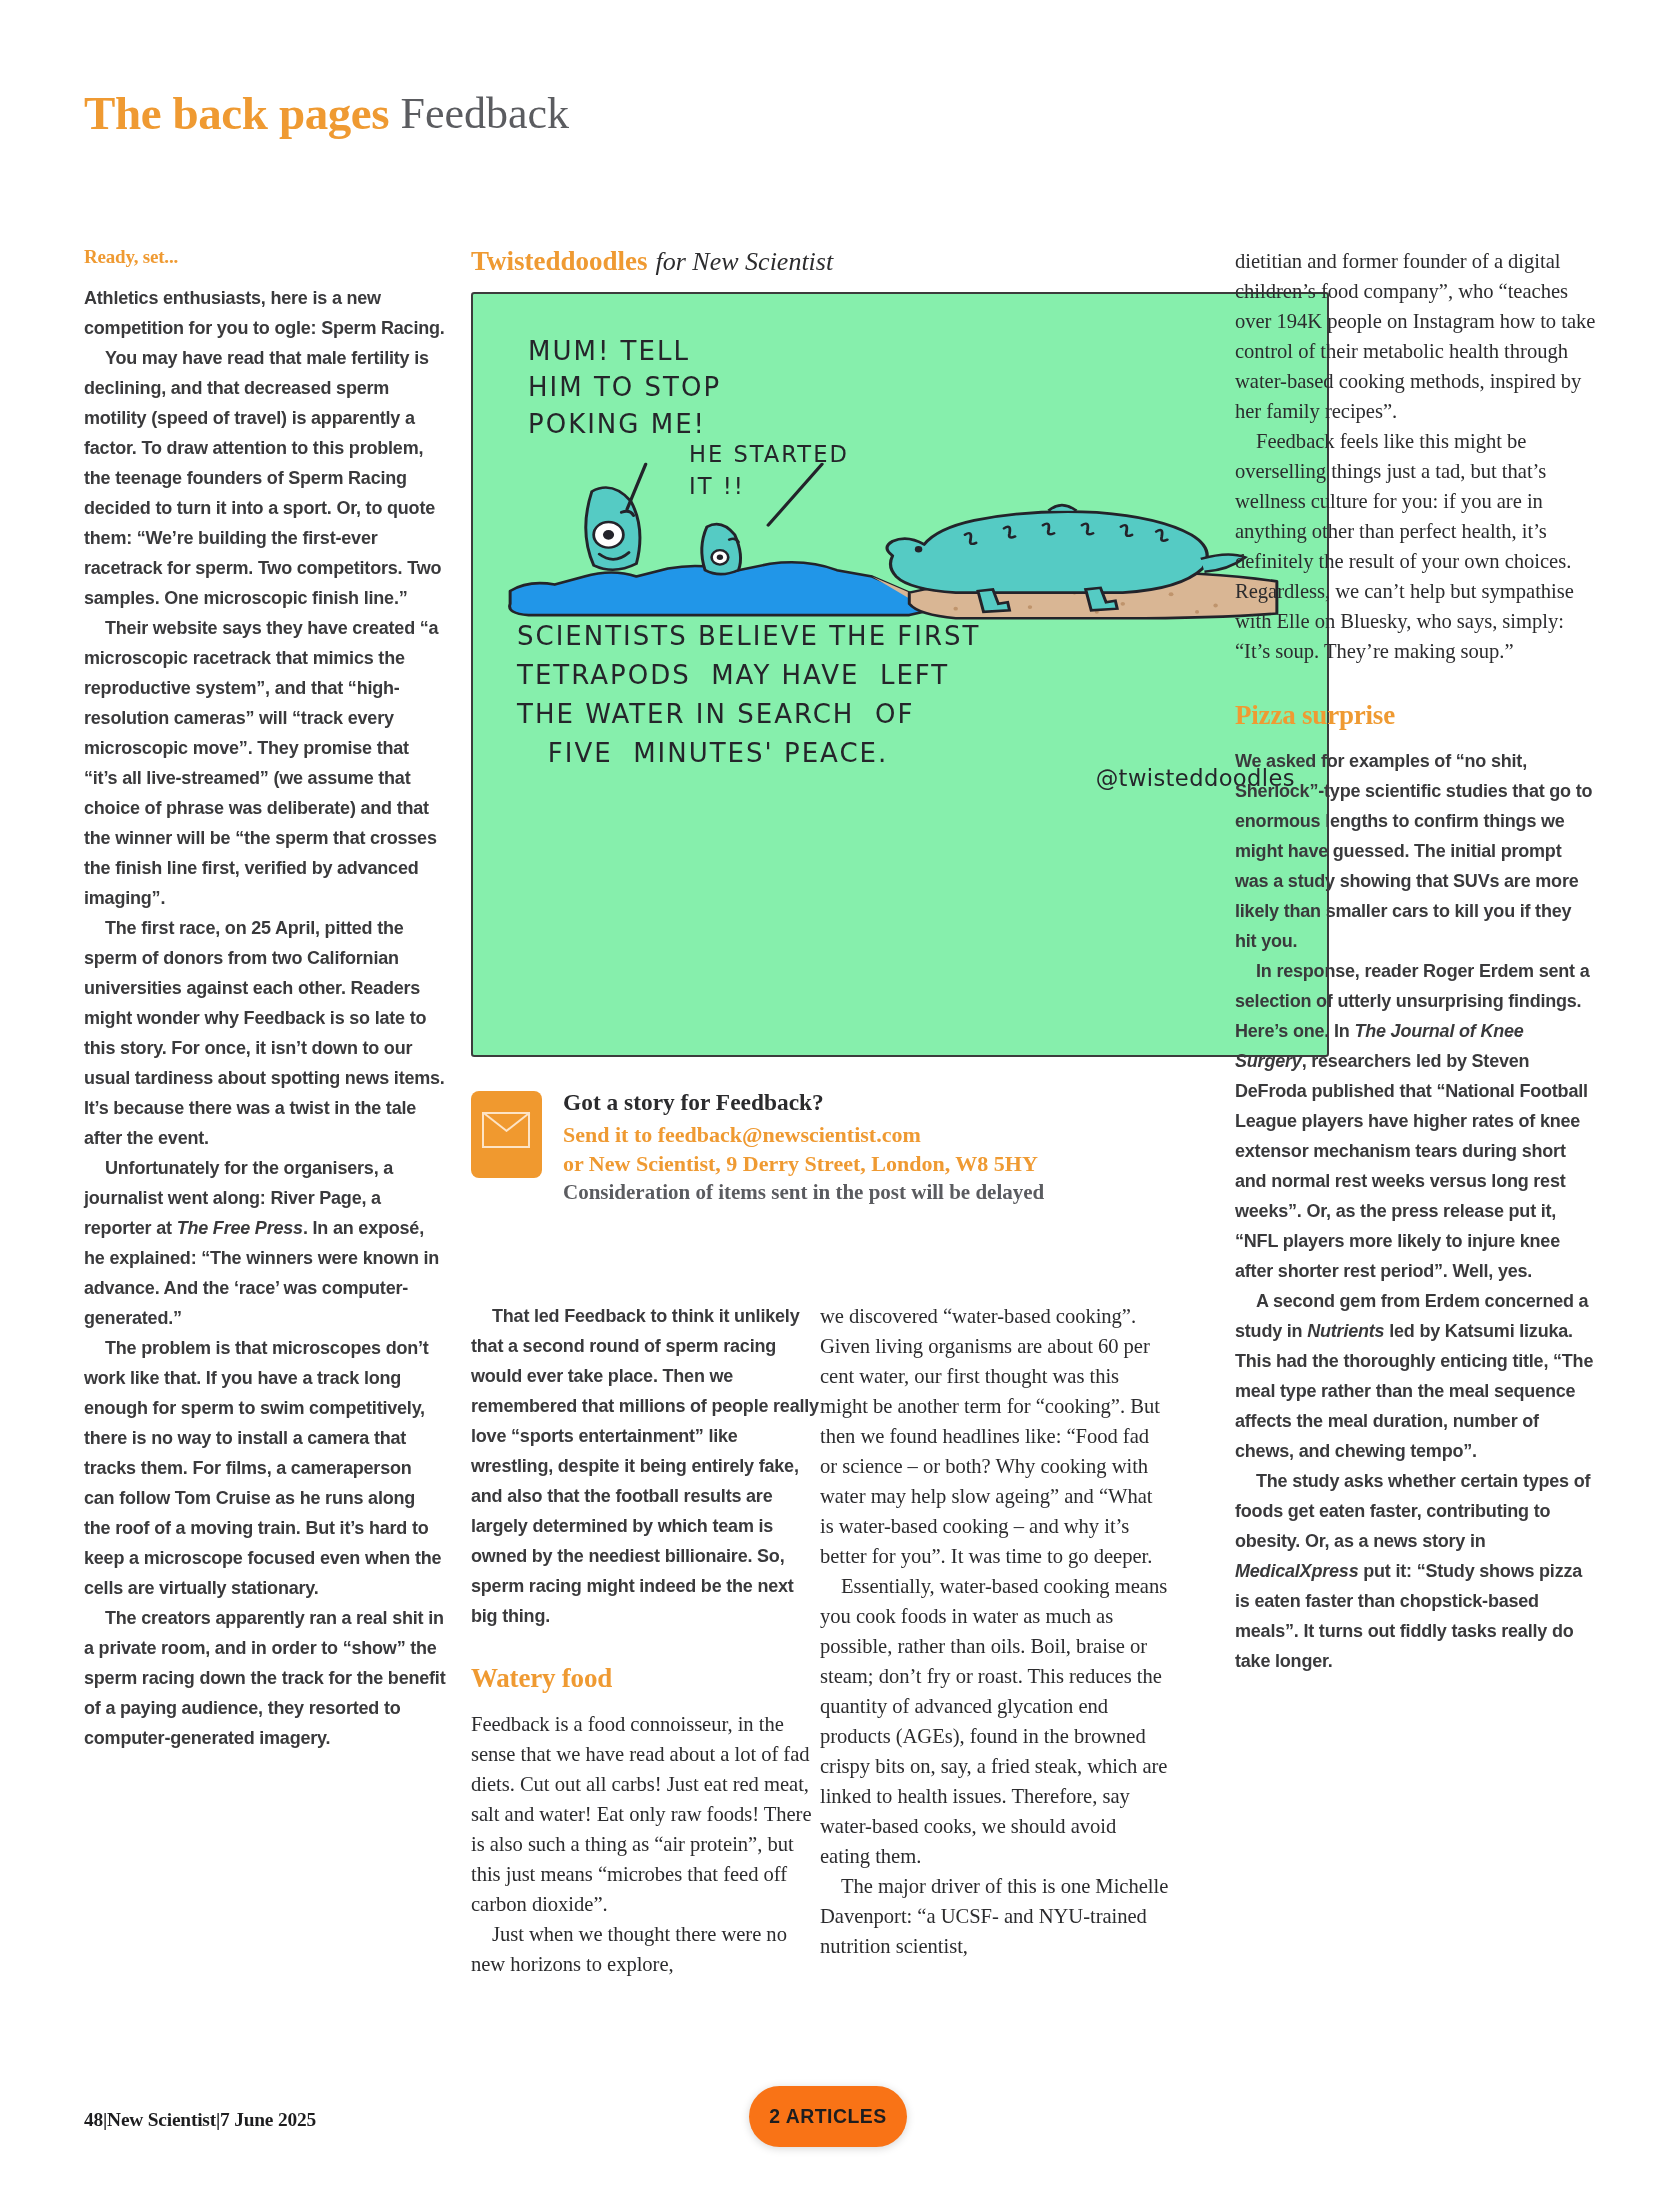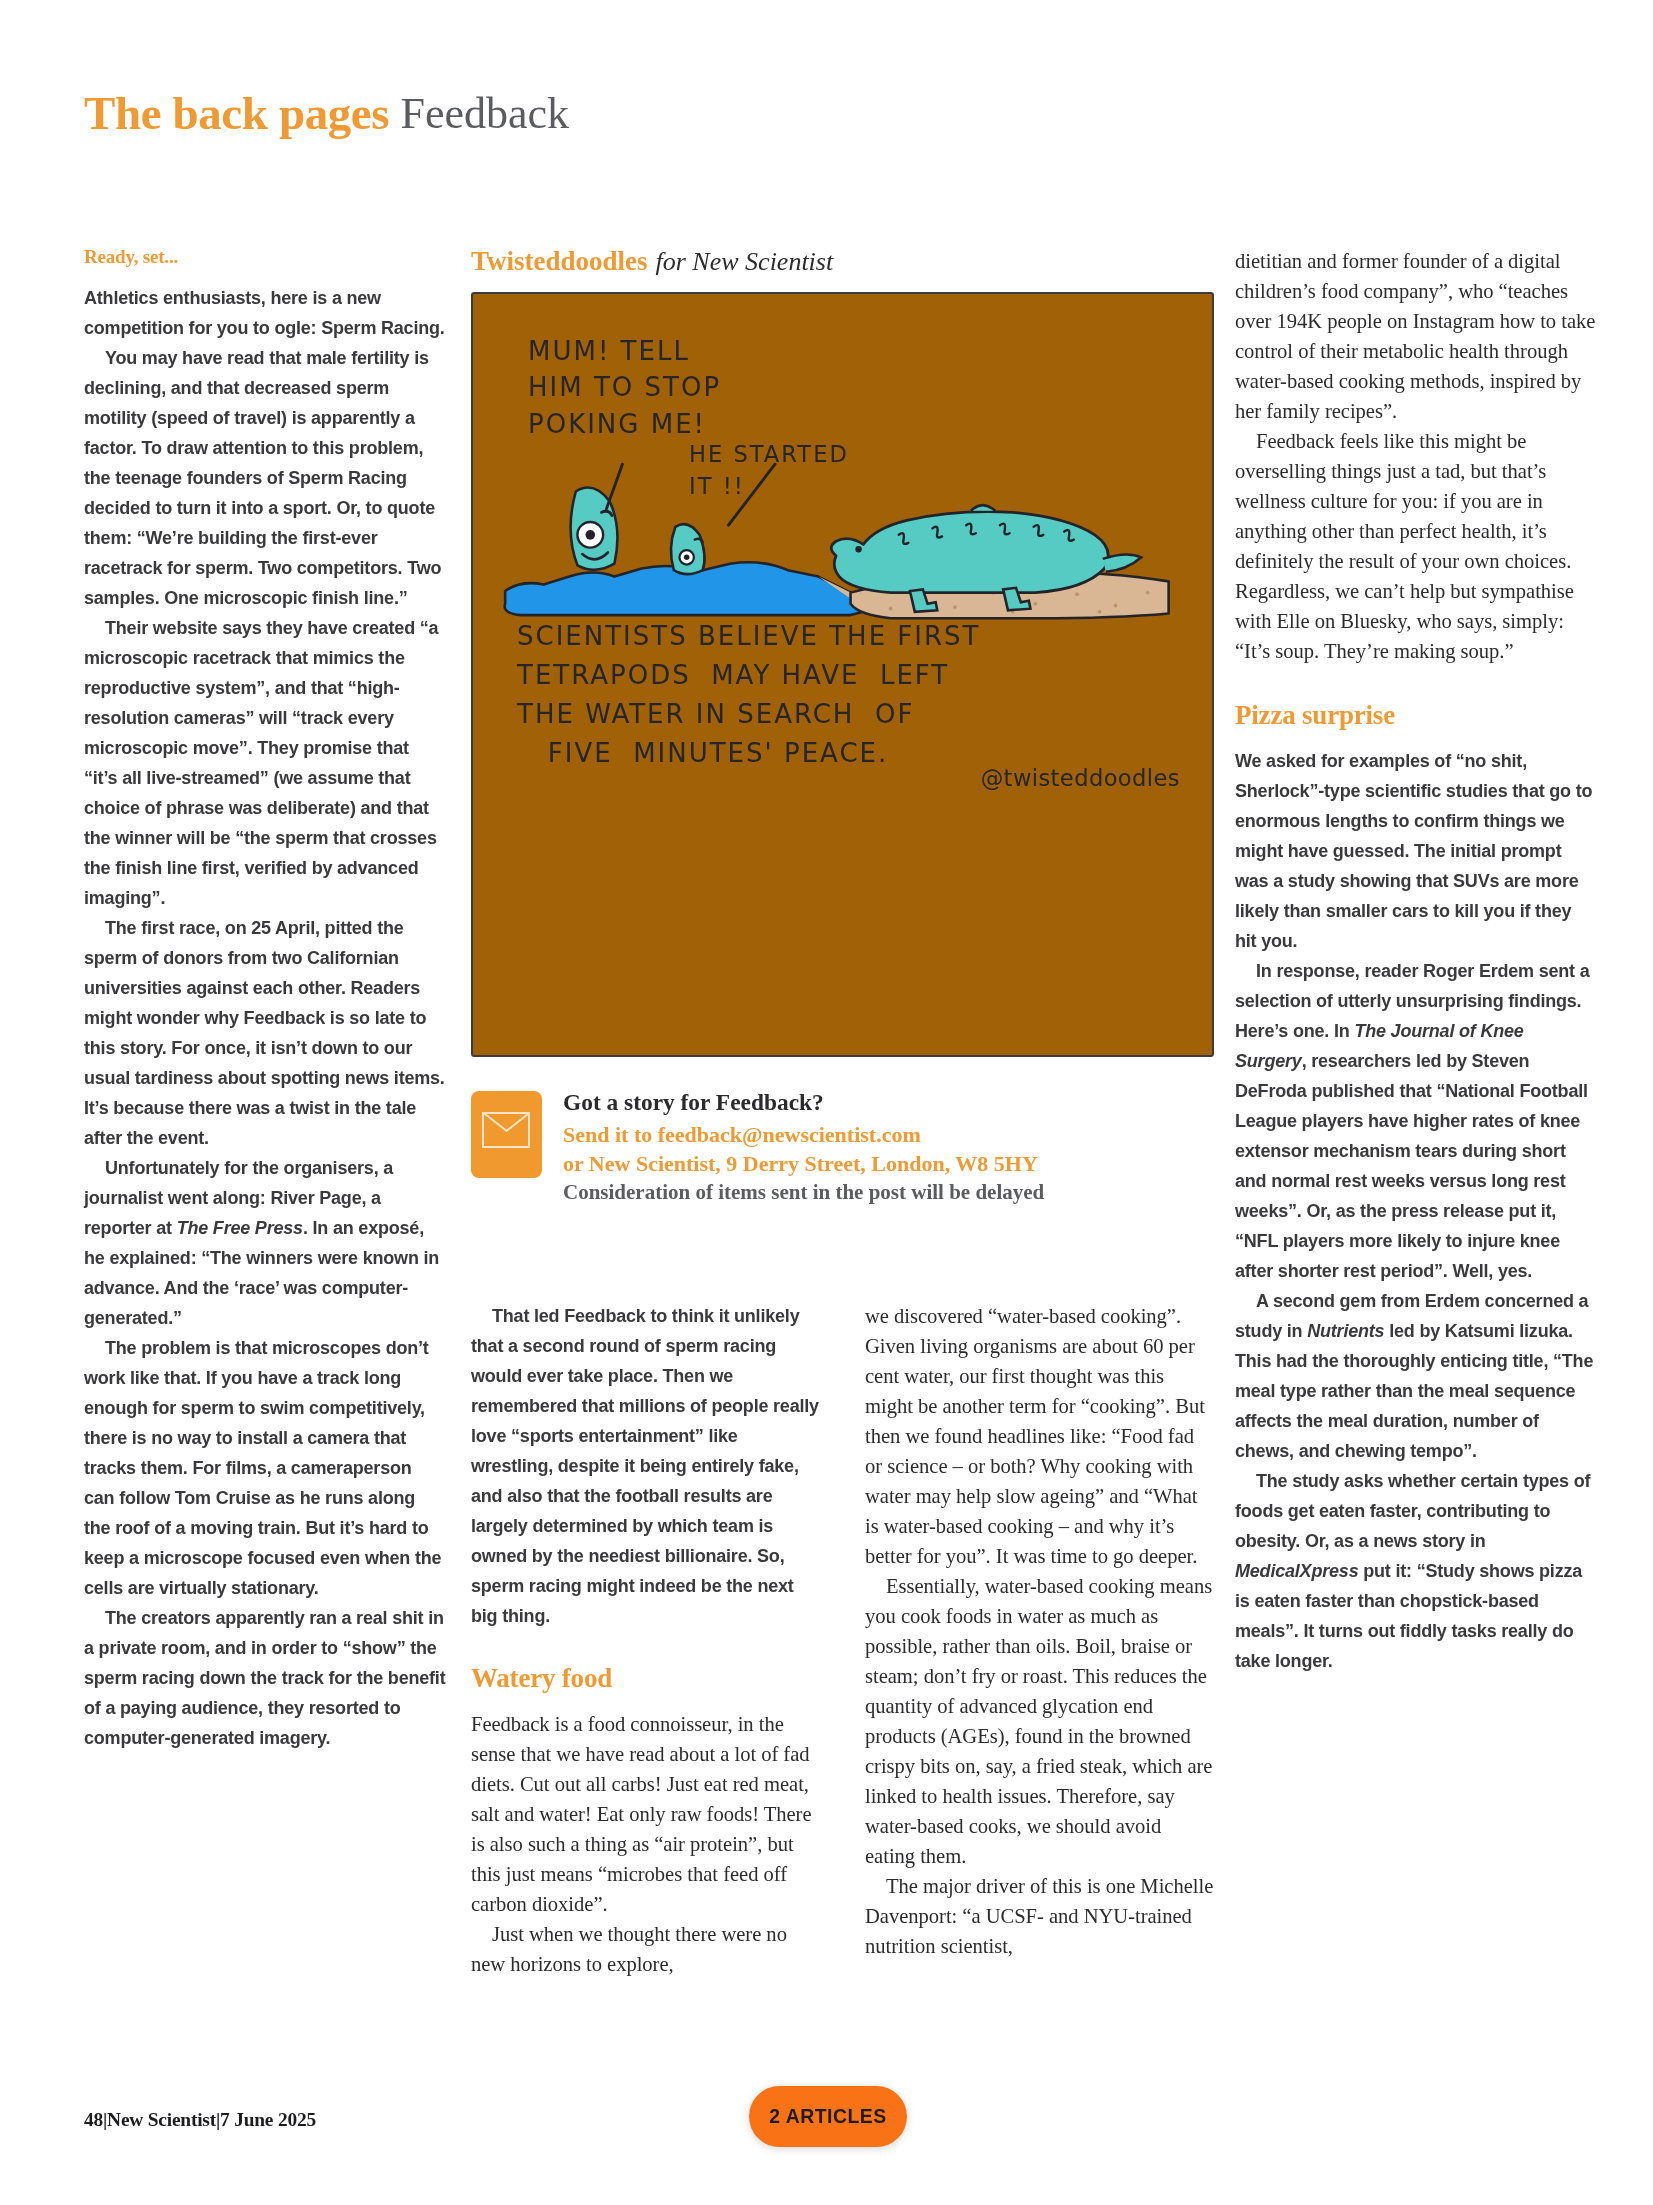--- a/index.html
+++ b/index.html
@@ -90,24 +90,24 @@
   .cartoon-head .ch-brand {
     font-family: "Liberation Serif", serif;
     font-weight: bold; font-size: 27px; color: #ef9a32;
   }
   .cartoon-head .ch-for {
     font-family: "Liberation Serif", serif;
     font-style: italic; font-size: 26px; color: #2c2c2e;
   }
   .cartoon-frame {
     position: relative;
-    width: 743px; height: 765px;
+    width: 858px; height: 765px;
     border: 2.4px solid #3c3c3c;
     border-radius: 3.2px;
-    background: #a16207;
+    background: #86efac;
   }
   .toon-svg { position: absolute; inset: 0; width: 100%; height: 100%; }
 
   .toon-text {
     position: absolute;
     font-family: "DejaVu Sans", sans-serif;
     color: #25252a;
     letter-spacing: 2px;
     line-height: 1.42;
     white-space: pre;
@@ -159,21 +159,21 @@
   }
   .story-note {
     font-family: "Liberation Serif", serif;
     font-weight: bold; font-size: 21px; color: #5b5c60;
     margin-top: 2.4px;
   }
 
   
   .lower-cols {
     position: absolute; left: 471px; top: 1301px;
-    width: 743px; display: flex; gap: 45px;
+    width: 743px; display: flex; 
   }
   .lower-col { width: 349px; }
   .lower-col .sec-head { margin-top: 32px; }
 
   
   .footer-line {
     position: absolute; left: 84px; top: 2109px;
     font-family: "Liberation Serif", serif;
     font-weight: bold; font-size: 19.4px; color: #1d1d1f;
     letter-spacing: -0.2px;

